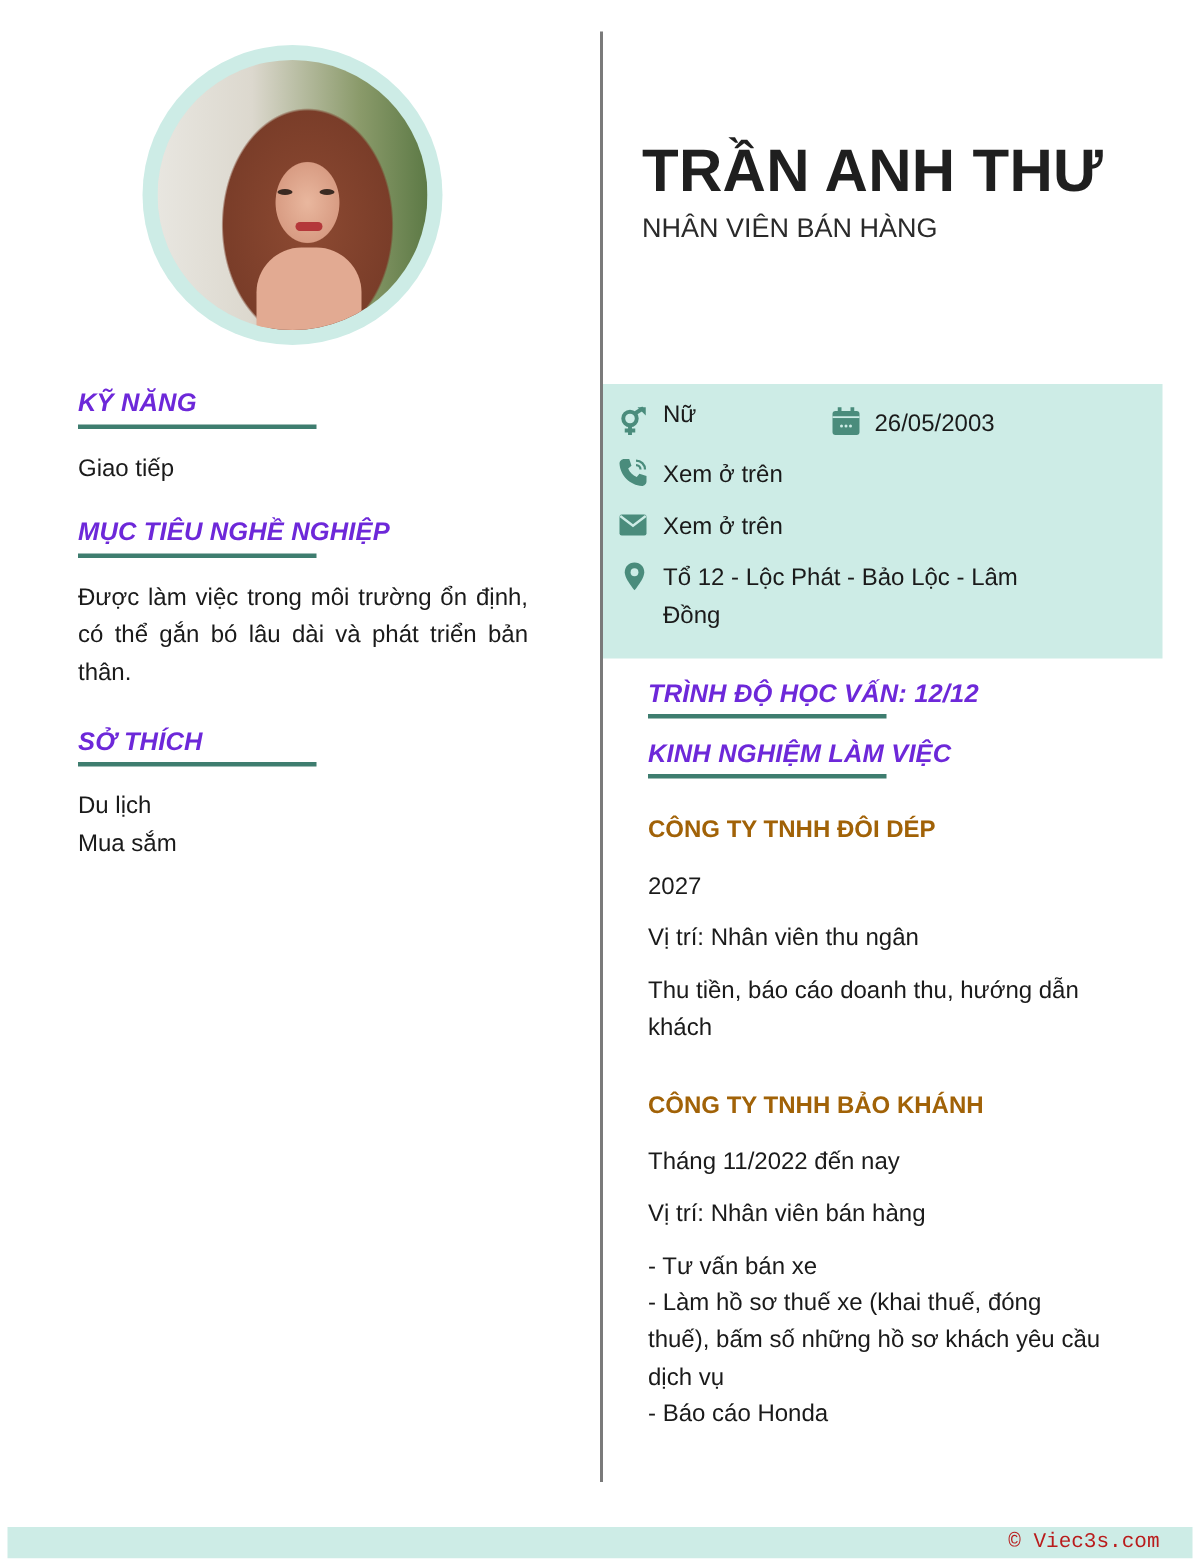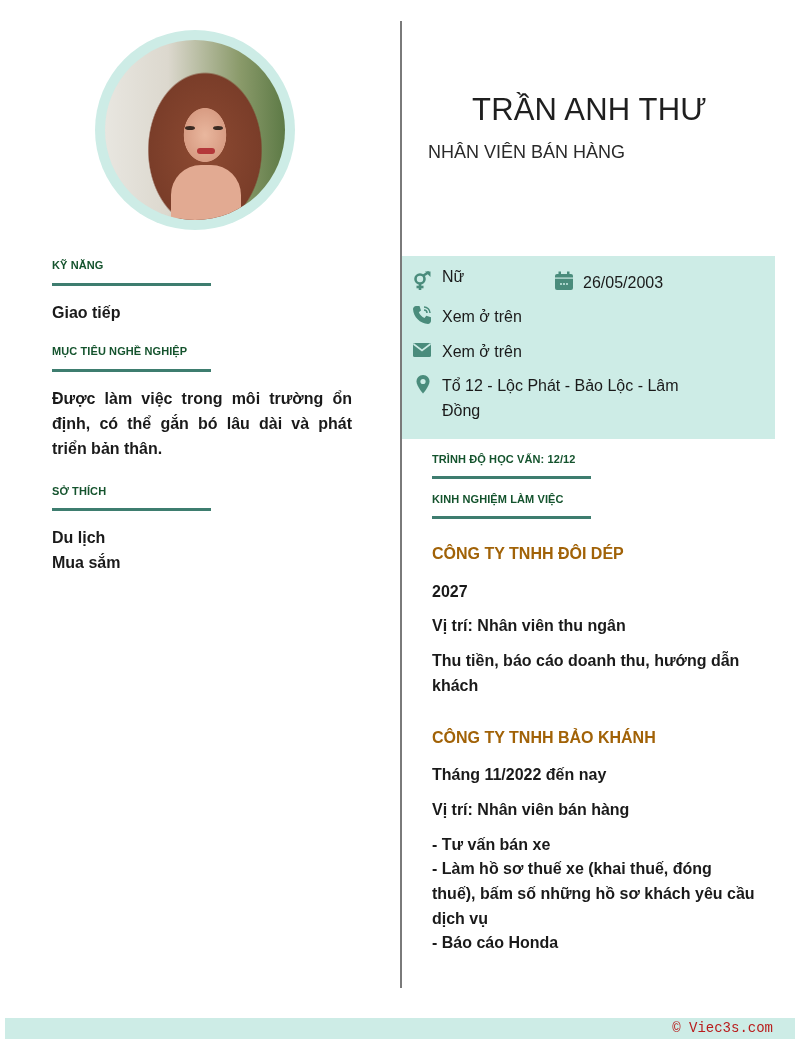--- a/index.html
+++ b/index.html
@@ -14,27 +14,27 @@
             overflow: hidden;
             background:
               radial-gradient(ellipse 30px 38px at 100px 95px, #e9b79e 0%, #d89c83 70%, transparent 72%),
               radial-gradient(ellipse 70px 95px at 100px 110px, #8d4a32 0%, #7a3d29 80%, transparent 82%),
               linear-gradient(90deg, #e8e6e0 0%, #dcd8ce 35%, #8a9a6a 75%, #5d7a46 100%); }
   .avatar .neck { position: absolute; left: 66px; top: 125px; width: 70px; height: 60px; border-radius: 30px 30px 0 0;
                   background: #e2aa92; }
   .avatar .lips { position: absolute; left: 92px; top: 108px; width: 18px; height: 6px; border-radius: 4px; background: #b4383a; }
   .avatar .eye { position: absolute; top: 86px; width: 10px; height: 4px; border-radius: 50%; background: #3a2a22; }
 
-  .section-title { position: absolute; font-weight: bold; font-size: 11px; color: #14532d; letter-spacing: 0.1px; }
+  .section-title { position: absolute; font-weight: bold; font-size: 17px; color: #6d28d9; letter-spacing: 0.1px; font-style: italic; }
   .underline { position: absolute; height: 3px; width: 159px; background: #3e7d6f; }
-  .body-text { position: absolute; font-size: 16px; line-height: 25px; color: #1a1a1a; font-weight: bold; }
+  .body-text { position: absolute; font-size: 16px; line-height: 25px; color: #1a1a1a; }
   .justify { text-align: justify; }
 
   
-  .name { position: absolute; left: 428px; top: 92px; font-size: 31px; font-weight: normal; color: #1f1f1f; letter-spacing: 0.2px; margin-left: 44px; }
+  .name { position: absolute; left: 428px; top: 92px; font-size: 40px; font-weight: bold; color: #1f1f1f; letter-spacing: 0.2px; }
   .title { position: absolute; left: 428px; top: 142px; font-size: 18px; color: #2a2a2a; text-align: center; }
   .contact-box { position: absolute; left: 402px; top: 256px; width: 373px; height: 183px; background: #cdece6; }
   .c-item { position: absolute; font-size: 16px; line-height: 25px; color: #1a1a1a; }
   .icon { position: absolute; width: 20px; height: 20px; }
   .icon svg { width: 20px; height: 20px; display: block; }
   .company { position: absolute; left: 432px; font-size: 16px; font-weight: bold; color: #a16207; }
 
   .footer { position: absolute; left: 5px; top: 1018px; width: 790px; height: 21px; background: #cdece6; }
   .footer span { position: absolute; right: 22px; top: 2px; font-family: "Liberation Mono", "DejaVu Sans Mono", monospace; font-size: 14px; color: #b91c1c; }
 </style>

